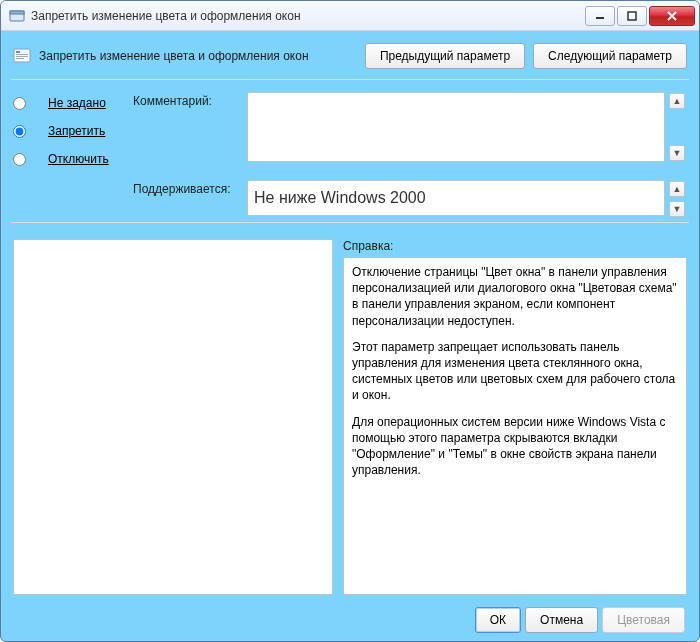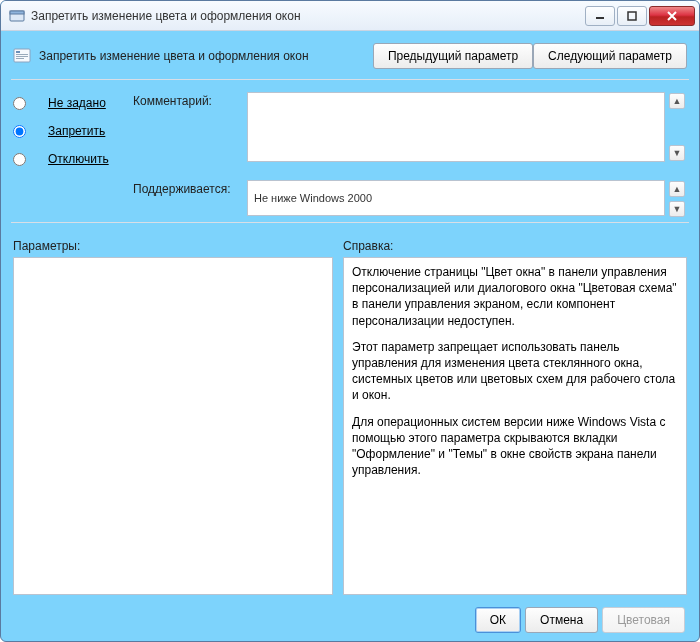--- a/index.html
+++ b/index.html
@@ -54,21 +54,21 @@
   }
   .header-row {
     display: flex; align-items: center;
     padding: 4px 2px 10px 2px;
   }
   .header-row .pol-icon {
     width: 18px; height: 18px; margin-right: 8px;
     display:inline-flex;
   }
   .header-row .pol-title { flex: 1; color: #222; }
-  .nav-btns { display: flex; gap: 0; }
+  .nav-btns { display: flex; gap: 8px; }
   .btn {
     padding: 5px 14px;
     border: 1px solid #9aa7b7;
     border-radius: 3px;
     background: linear-gradient(to bottom, #fefefe, #ececec);
     cursor: default;
     font-size: 12px;
   }
   .sep {
     height: 1px; background: #d9dee6; margin: 0 0 6px 0;
@@ -97,21 +97,21 @@
     align-items: start;
   }
   .fld-label { color: #222; padding-top: 2px; }
   .textarea-box, .supp-box {
     border: 1px solid #b9c3d0;
     background: #fff;
     width: 100%; height: 100%;
     padding: 4px 6px;
     color: #333;
     overflow: hidden;
-    font-size: 11px;
+    font-size: 16px;
   }
   .supp-box { height: 36px; display:flex; align-items:center; }
   .scroll-stub {
     display: flex; flex-direction: column; justify-content: space-between;
     height: 100%;
     padding: 1px 0;
   }
   .scroll-arrow {
     width: 16px; height: 16px;
     border: 1px solid #b9c3d0;
@@ -242,21 +242,20 @@
           <div class="scroll-arrow">▲</div>
           <div class="scroll-arrow">▼</div>
         </div>
       </div>
     </div>
 
     <div class="sep"></div>
 
     <div class="mid-block">
       <div class="col params">
-        <div class="col-label">Параметры:</div>
         <div class="col-box"></div>
       </div>
       <div class="col help">
         <div class="col-label">Справка:</div>
         <div class="col-box help" id="help-box">
             <p>Отключение страницы "Цвет окна" в панели управления персонализацией или диалогового окна "Цветовая схема" в панели управления экраном, если компонент персонализации недоступен.</p>
             <p>Этот параметр запрещает использовать панель управления для изменения цвета стеклянного окна, системных цветов или цветовых схем для рабочего стола и окон.</p>
             <p>Для операционных систем версии ниже Windows Vista с помощью этого параметра скрываются вкладки "Оформление" и "Темы" в окне свойств экрана панели управления.</p>
           </div>
       </div>

